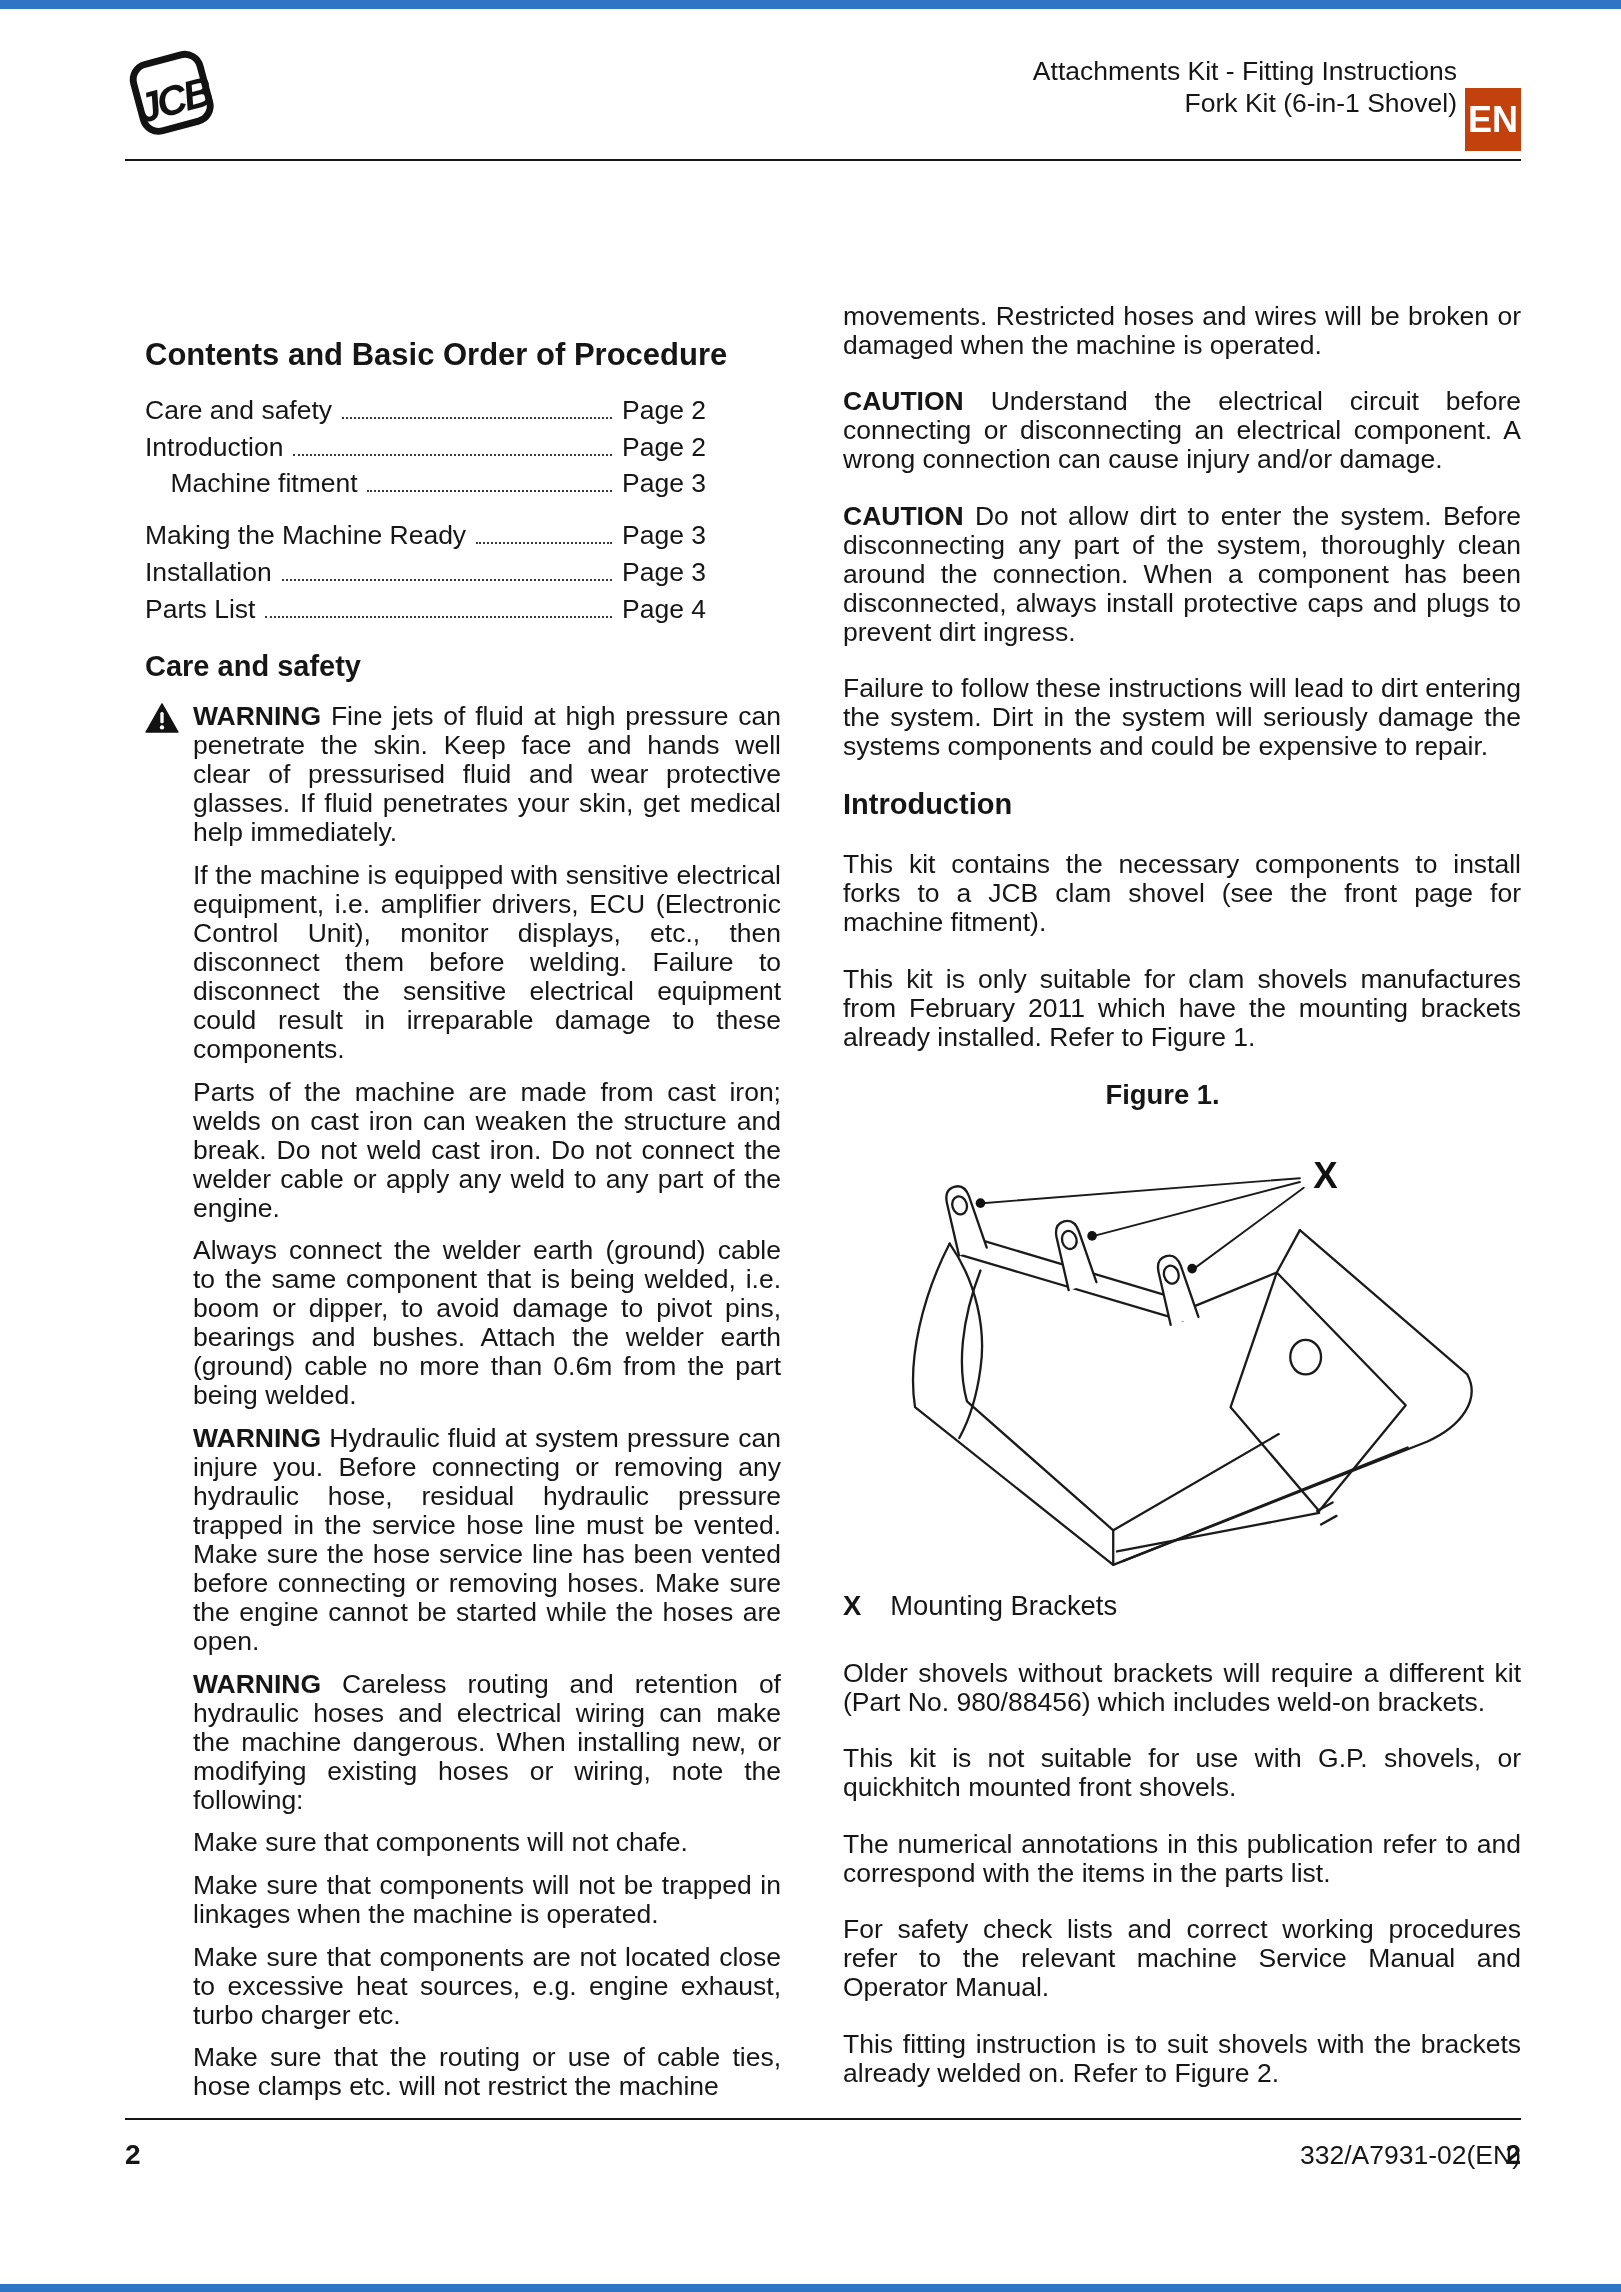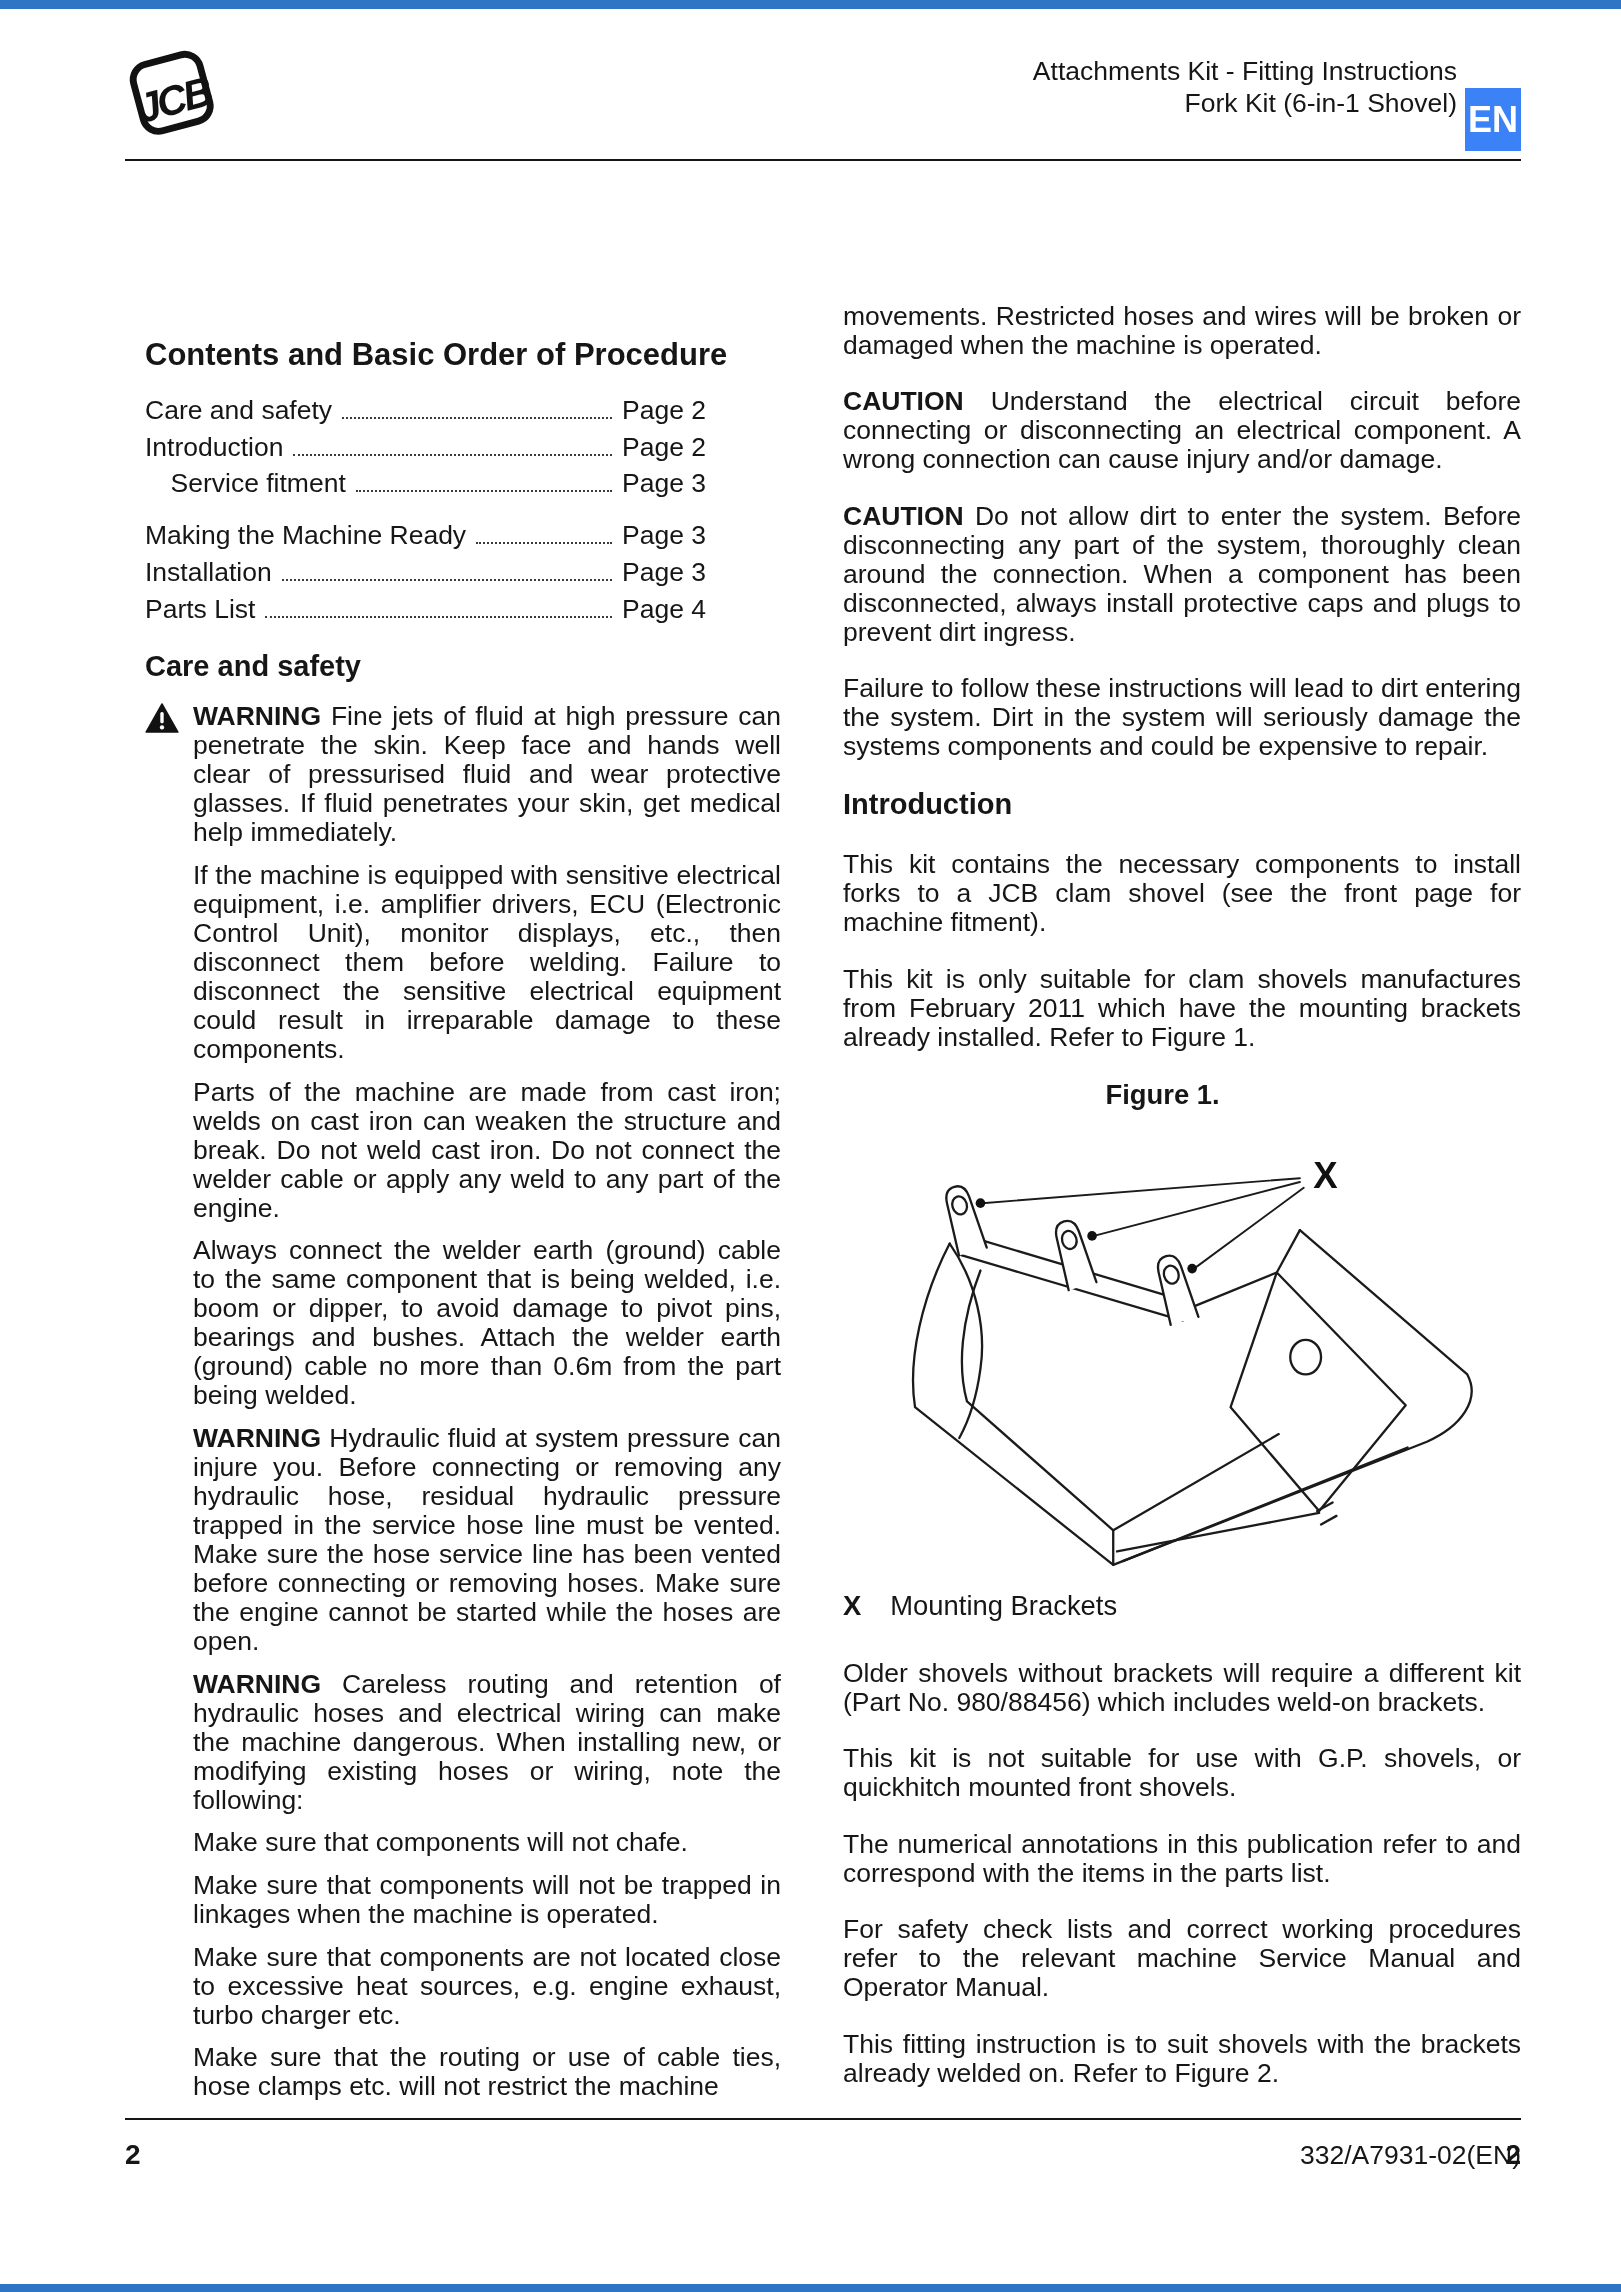--- a/index.html
+++ b/index.html
@@ -14,21 +14,21 @@
   }
   .edge-bar{position:absolute;left:0;width:1621px;height:8.8px;background:#2e75c6;}
   .edge-bar.top{top:0;}
   .edge-bar.bottom{bottom:0;}
 
   
   .header{position:absolute;top:45px;left:125px;width:1396px;height:114px;}
   .logo{position:absolute;left:-5.9px;top:-2px;}
   .header-titles{position:absolute;right:64px;top:9.8px;text-align:right;font-size:26.5px;line-height:32px;}
   .en-badge{
-    position:absolute;right:0;top:43px;width:56px;height:63px;background:#3b82f6;
+    position:absolute;right:0;top:43px;width:56px;height:63px;background:#c2410c;
     color:#fff;font-weight:bold;font-size:36px;display:flex;align-items:center;justify-content:center;
     letter-spacing:0px;
   }
   .rule{position:absolute;left:125px;width:1396px;height:2px;background:#151515;}
   .rule.header-rule{top:159px;}
   .rule.footer-rule{top:2118px;}
 
   
   .columns{position:absolute;top:176px;left:145px;width:1376px;height:1939px;display:flex;overflow:hidden;align-items:flex-end;}
   .col-left{width:636px;margin-right:62px;flex:none;}
@@ -101,21 +101,21 @@
             <span class="toc-label">Care and safety</span>
             <span class="toc-leader"></span>
             <span class="toc-page">Page 2</span>
           </div>
           <div class="toc-row">
             <span class="toc-label">Introduction</span>
             <span class="toc-leader"></span>
             <span class="toc-page">Page 2</span>
           </div>
           <div class="toc-row indent">
-            <span class="toc-label">Service fitment</span>
+            <span class="toc-label">Machine fitment</span>
             <span class="toc-leader"></span>
             <span class="toc-page">Page 3</span>
           </div>
           <div class="toc-row gap">
             <span class="toc-label">Making the Machine Ready</span>
             <span class="toc-leader"></span>
             <span class="toc-page">Page 3</span>
           </div>
           <div class="toc-row">
             <span class="toc-label">Installation</span>

